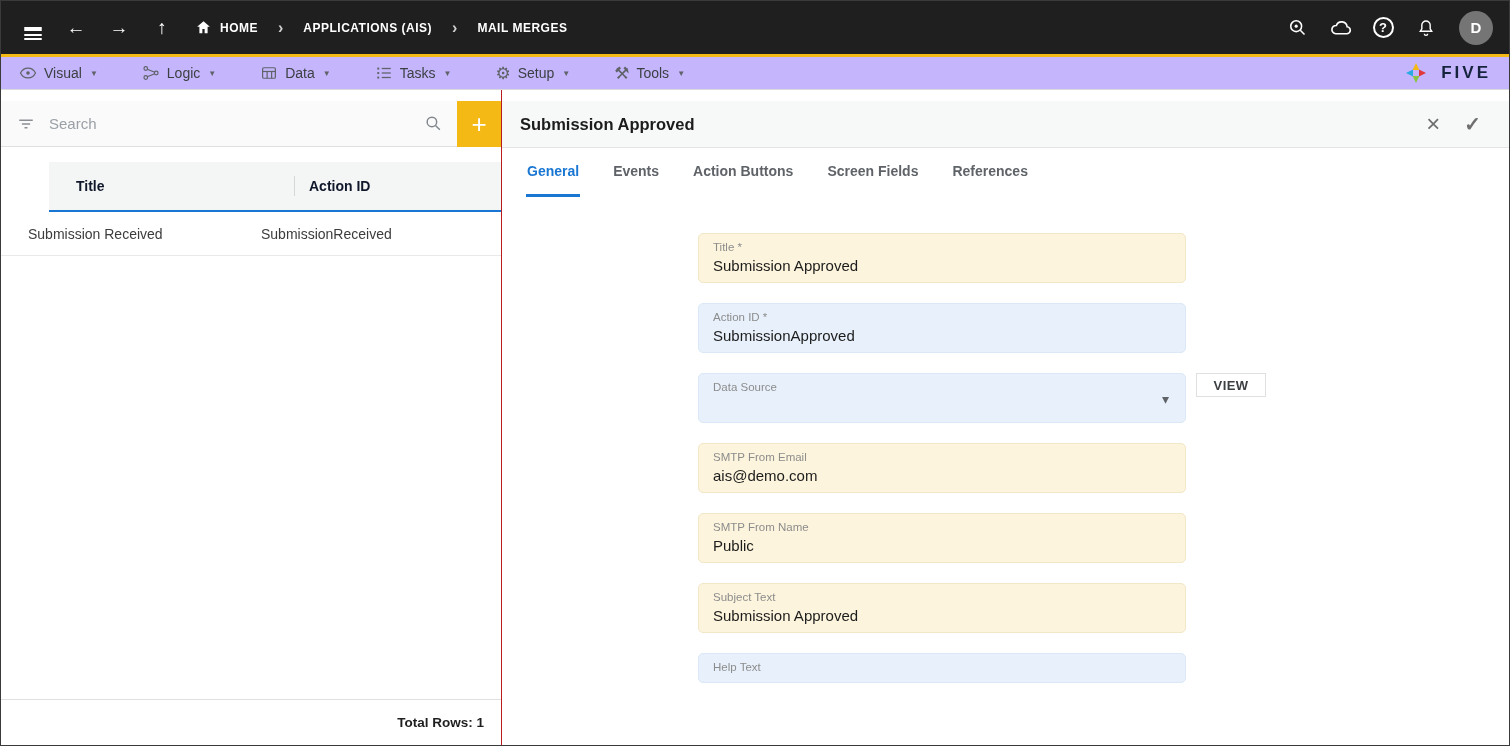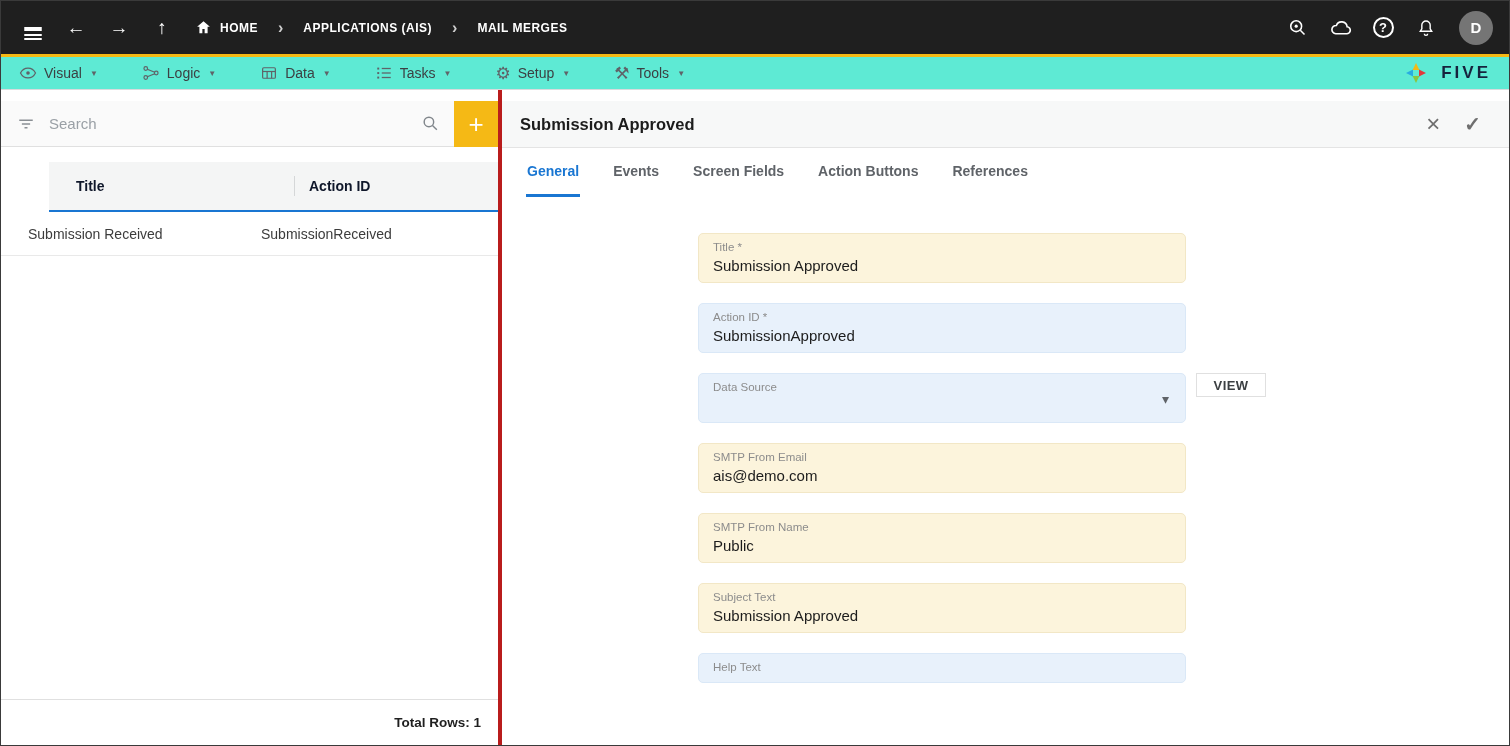--- a/index.html
+++ b/index.html
@@ -33,40 +33,40 @@
     font-size:13px; font-weight:bold; color:#fff;
   }
   .avatar {
     width:34px; height:34px; border-radius:50%; background:#757575; color:#fff;
     display:flex; align-items:center; justify-content:center;
     font-size:15px; font-weight:bold; border:none; cursor:pointer; margin-left:6px;
   }
 
   
   .menubar {
-    height:33px; background:#5eead4; border-bottom:1px solid #d9dbdd;
+    height:33px; background:#c4b5fd; border-bottom:1px solid #d9dbdd;
     display:flex; align-items:center; padding:0 18px; flex:0 0 auto;
   }
   .menu-item {
     display:flex; align-items:center; gap:7px; background:none; border:none;
     cursor:pointer; margin-right:44px; color:#3c4043; font-size:14px; font-weight:500;
     font-family:"Liberation Sans", sans-serif;
   }
   .menu-item .glyph-ic { font-size:17px; color:#5f6368; line-height:1; }
   .menu-caret { font-size:8px; color:#5f6368; margin-left:1px; }
   .menubar .spacer { flex:1; }
   .brand { display:flex; align-items:center; gap:14px; cursor:default; }
   .brand-text { font-size:17px; font-weight:bold; color:#16233d; letter-spacing:3px; }
 
   
   .main { flex:1; display:flex; min-height:0; }
 
   
   .left-panel {
-    width:501px; flex:0 0 501px; border-right:4px solid #b91c1c;
+    width:501px; flex:0 0 501px; border-right:1px solid #b91c1c;
     display:flex; flex-direction:column; padding-top:11px; background:#fff;
   }
   .search-strip {
     height:46px; flex:0 0 46px; background:#fafafa; border-bottom:1px solid #e0e0e0;
     display:flex; align-items:center; padding-left:16px;
   }
   .search-input {
     flex:1; border:none; background:transparent; outline:none;
     font-size:15px; color:#3c4043; margin-left:14px; font-family:"Liberation Sans", sans-serif;
   }
@@ -302,22 +302,22 @@
       <div class="detail-header">
         <span class="detail-title">Submission Approved</span>
         <span class="spacer"></span>
         <button class="hdr-ic">×</button>
         <button class="hdr-ic check">✓</button>
       </div>
 
       <div class="tabs">
         <button class="tab active">General</button>
         <button class="tab">Events</button>
+        <button class="tab">Action Buttons</button>
         <button class="tab">Screen Fields</button>
-        <button class="tab">Action Buttons</button>
         <button class="tab">References</button>
       </div>
 
       <div class="form">
 
         <div class="field yellow">
           <div class="field-label">Title *</div>
           <div class="field-value">Submission Approved</div>
         </div>
 

